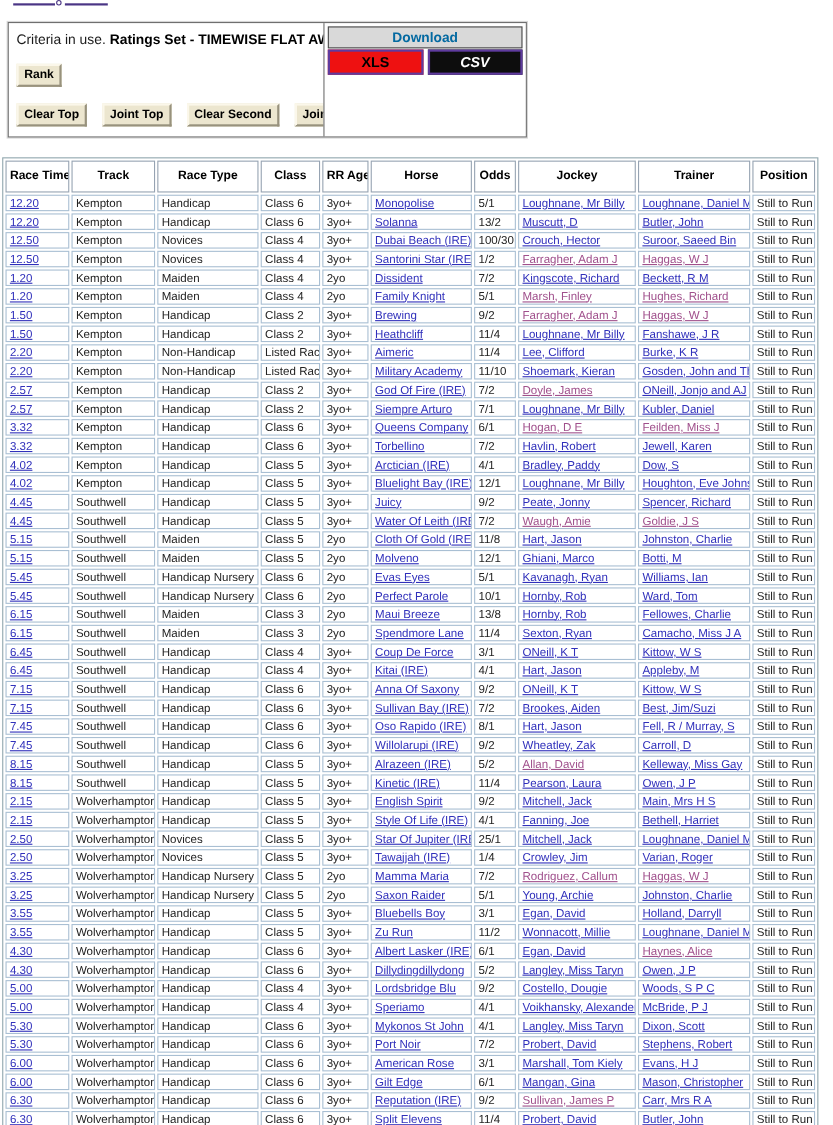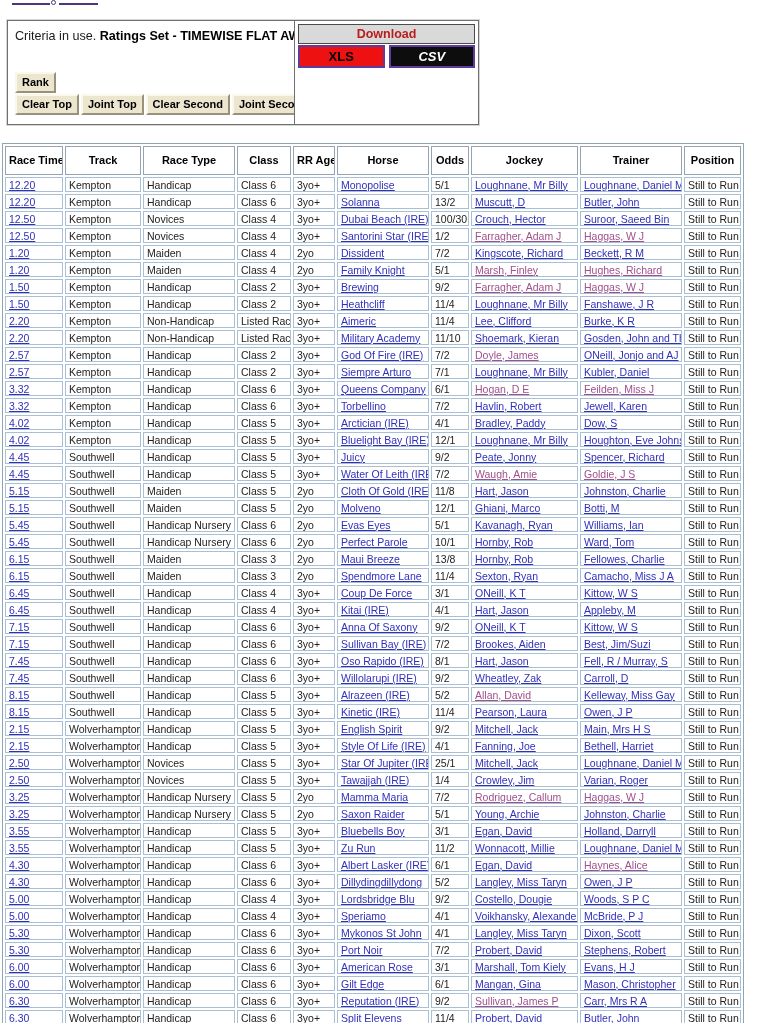--- a/index.html
+++ b/index.html
@@ -13,30 +13,30 @@
   .top-link .seg1{left:0;width:38px;}
   .top-link .seg2{left:47px;width:39px;}
   .top-link .desc{position:absolute;top:0;left:39px;width:5px;height:5px;
     border:1.5px solid #4a3585;border-radius:50%;box-sizing:border-box;background:#fff;}
   
   .hdr-box{position:absolute;left:7px;top:20px;width:470px;height:103px;
     border:1px solid #6f6f6f;box-shadow:0 0 0 1px #d6d6d6;display:flex;background:#fff;}
   .hdr-left{flex:1;min-width:0;padding:7px 0 0 7px;overflow:hidden;}
   .criteria{font-size:12.6px;line-height:17px;white-space:nowrap;overflow:hidden;color:#1a1a1a;}
   .criteria b{color:#000;}
-  .rank-row{margin-top:27px;}
-  .btn-row{margin-top:1px;display:flex;gap:2px;}
+  .rank-row{margin-top:13px;}
+  .btn-row{margin-top:15px;display:flex;gap:14px;}
   button.classic{
     background:var(--btn-bg);color:#000;font-family:inherit;font-weight:bold;font-size:11px;
     padding:2px 5px;border-style:solid;border-width:2px;
     border-color:#fbf7ea #98927d #98927d #fbf7ea;cursor:pointer;line-height:13px;white-space:nowrap;
   }
   .hdr-right{width:184px;border-left:1px solid #6f6f6f;padding:3px;box-sizing:border-box;}
   .dl-title{background:var(--dl-bg);border:1px solid #4a4a4a;text-align:center;
-    font-weight:bold;font-size:12.5px;padding:2px 0;color:#b91c1c;}
+    font-weight:bold;font-size:12.5px;padding:2px 0;color:#0369a1;}
   .dl-btns{display:flex;gap:4px;margin-top:1px;}
   .dl-btn{flex:1;text-align:center;font-weight:bold;font-size:13px;padding:2px 0;
     border:2px solid #5f3b9e;cursor:pointer;line-height:15px;}
   .dl-xls{background:var(--xls-bg);color:#000;}
   .dl-csv{background:var(--csv-bg);color:#fff;font-style:italic;}
   
   table.races{
     position:absolute;left:2px;top:143px;width:742px;table-layout:fixed;
     border-collapse:separate;border-spacing:2px;background:#fff;
     border:1px solid var(--outer-border);

